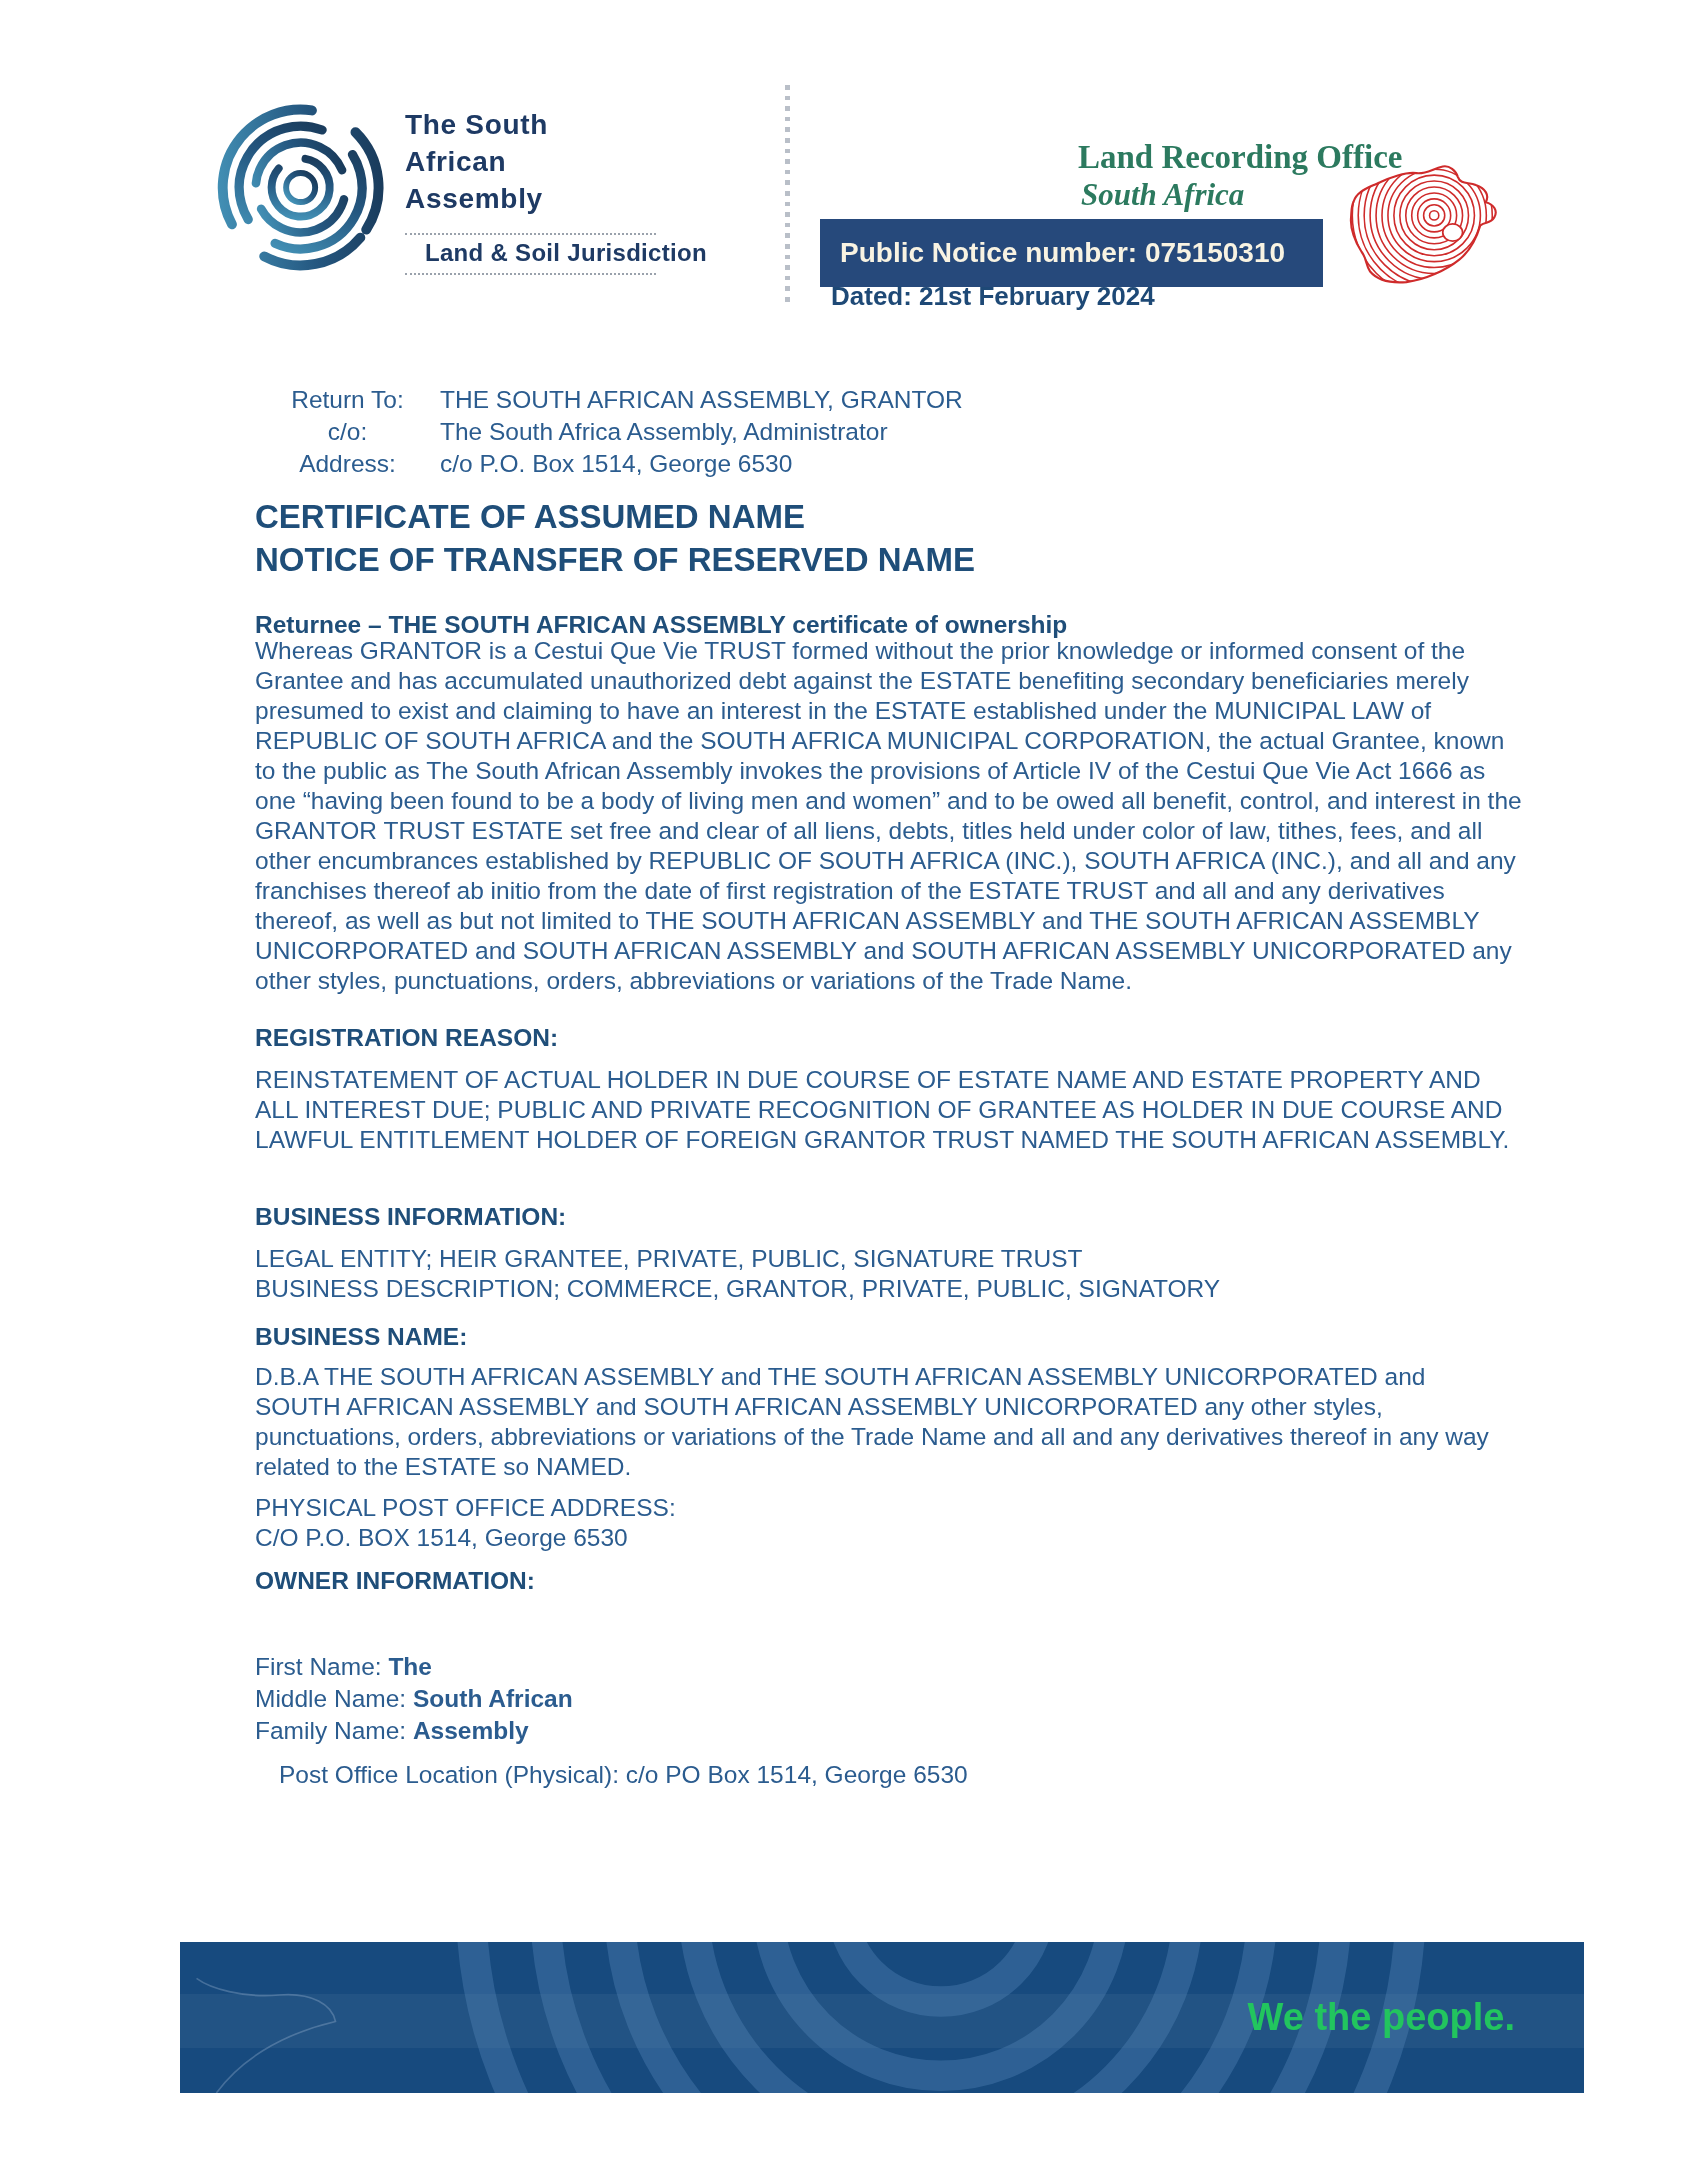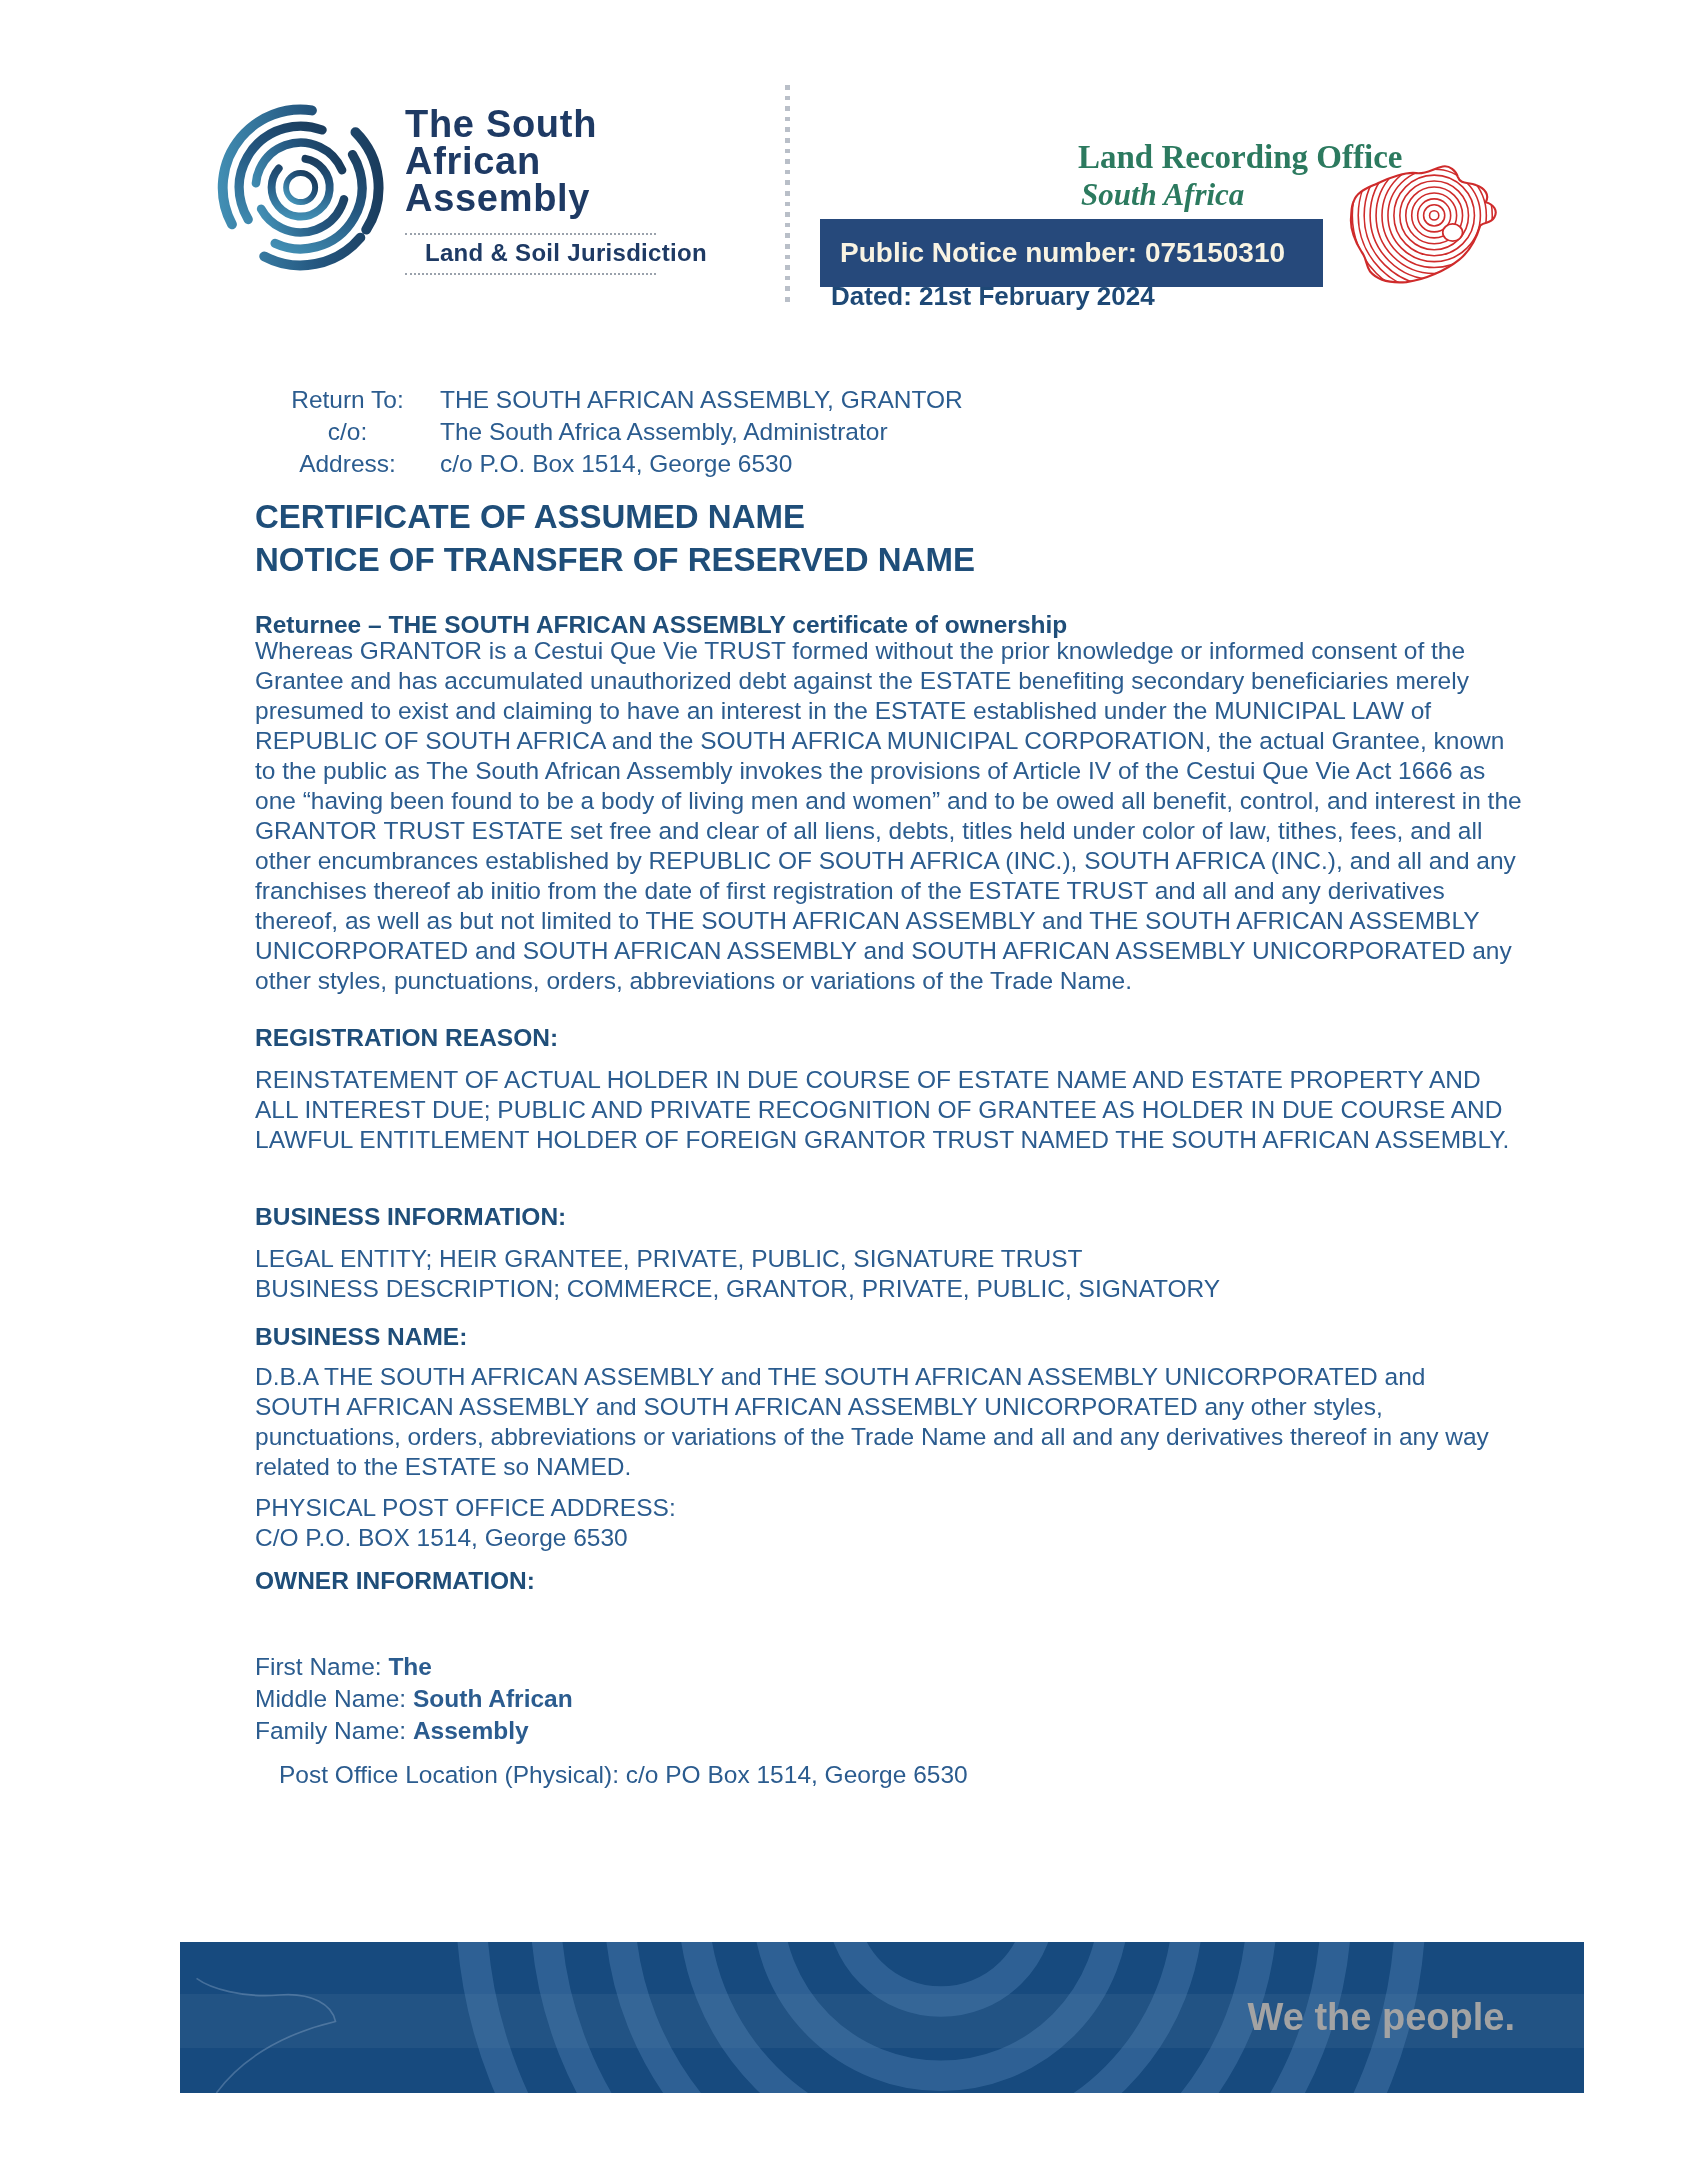--- a/index.html
+++ b/index.html
@@ -7,21 +7,21 @@
     position:relative;
     width:1687px;
     height:2183px;
     background:#ffffff;
     font-family:"Liberation Sans", sans-serif;
     overflow:hidden;
   }
   
   .logo-spiral{position:absolute;left:198px;top:103px;width:200px;height:173px;}
   .logo-text{position:absolute;left:405px;top:106px;color:#1e3a64;font-weight:bold;
-             font-size:38px;line-height:37px;letter-spacing:0.7px;}
+             font-size:28px;line-height:37px;letter-spacing:0.7px;}
   .logo-rule{position:absolute;left:405px;width:251px;border-top:2.6px dotted #9aa2ac;height:0;}
   .logo-rule.r1{top:233px;}
   .logo-rule.r2{top:273px;}
   .logo-tagline{position:absolute;left:405px;top:239px;color:#1e3a64;font-weight:bold;
                 font-size:24px;letter-spacing:0.3px;margin-left:20px;}
   .v-dashes{position:absolute;left:785px;top:85px;width:4.6px;height:218px;
             background:repeating-linear-gradient(to bottom,#b9bfc8 0 4.6px,transparent 4.6px 10.6px);}
   .office-title{position:absolute;left:1078px;top:139px;color:#2c7a5f;font-weight:bold;
                 font-family:"Liberation Serif", serif;font-size:33px;}
   .office-sub{position:absolute;left:1081px;top:177px;color:#2c7a5f;font-weight:bold;font-style:italic;
@@ -52,21 +52,21 @@
   .phys-p{top:1493px;}
   .owner-h{top:1567px;}
   .trade-p{top:1609px;}
   .names{top:1651px;line-height:32px;}
   .names b{font-weight:bold;}
   .post-p{top:1760px;margin-left:24px;}
   
   .footer{position:absolute;left:180px;top:1942px;width:1404px;height:151px;background:#174a7e;overflow:hidden;}
   .footer .stripe{position:absolute;left:0;top:52px;width:100%;height:54px;background:rgba(255,255,255,0.05);}
   .footer-art{position:absolute;left:0;top:0;width:100%;height:100%;}
-  .slogan{position:absolute;right:69px;top:25px;color:#a3a3a3;font-weight:bold;font-size:38px;
+  .slogan{position:absolute;right:69px;top:25px;color:#22c55e;font-weight:bold;font-size:38px;
           height:101px;display:flex;align-items:center;}
 </style>
 </head>
 <body>
 
 <div class="page">
 
   <svg class="logo-spiral" viewBox="0 0 302 262">
     <defs>
       <linearGradient id="spiralGrad" x1="100%" y1="0%" x2="0%" y2="100%">

